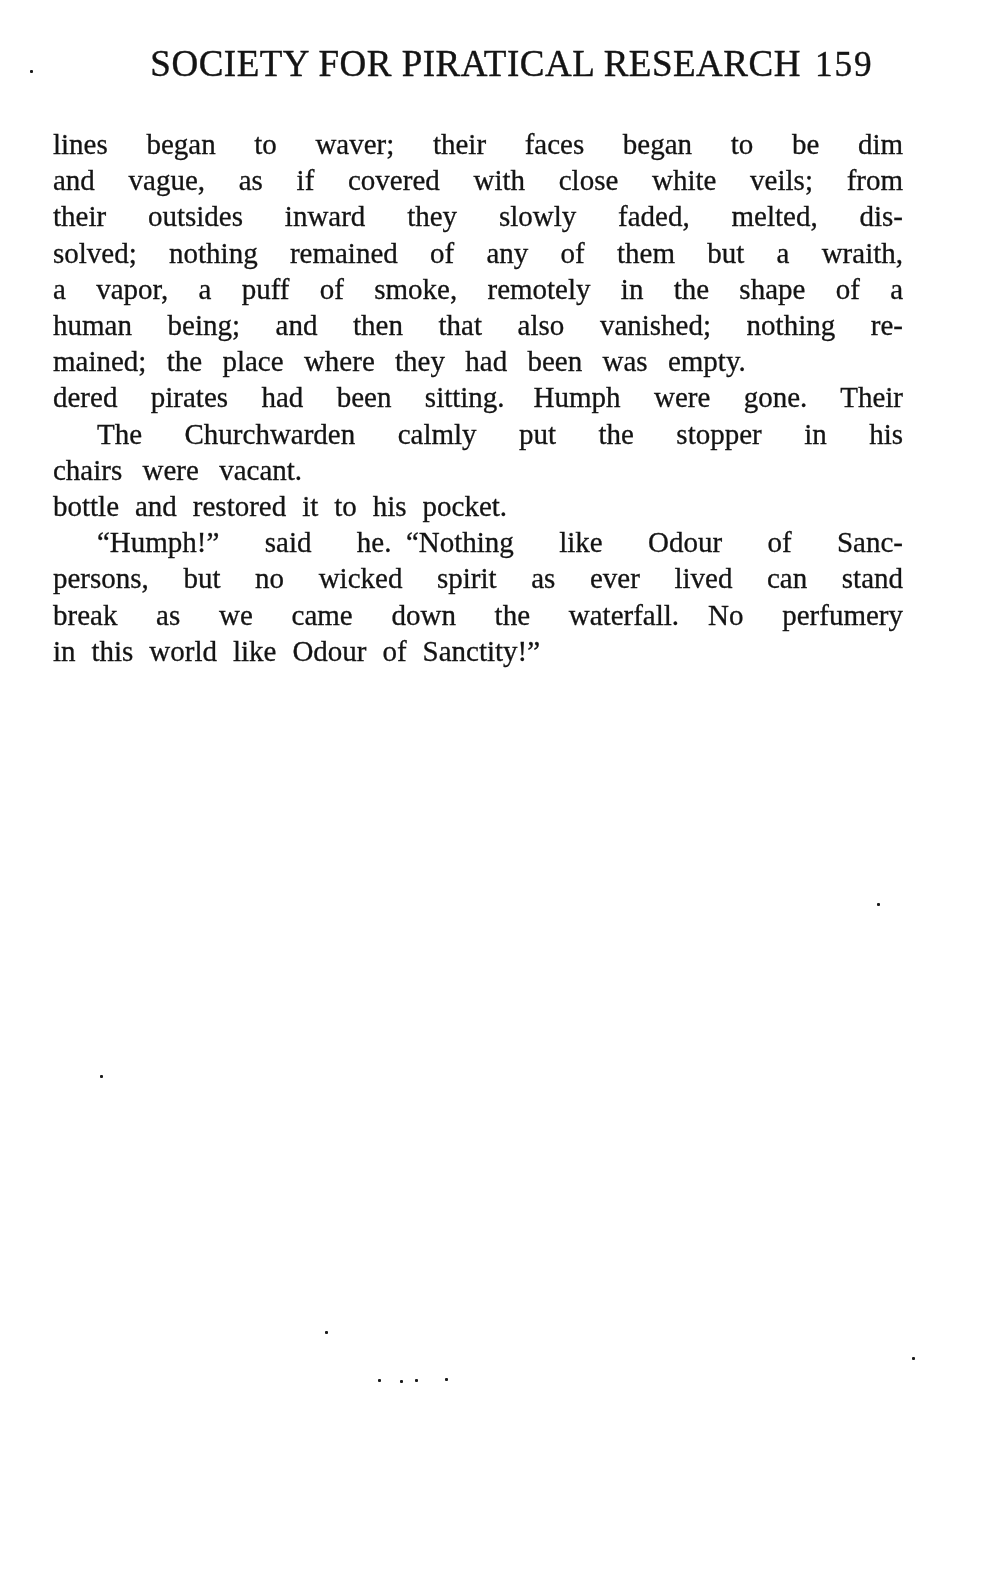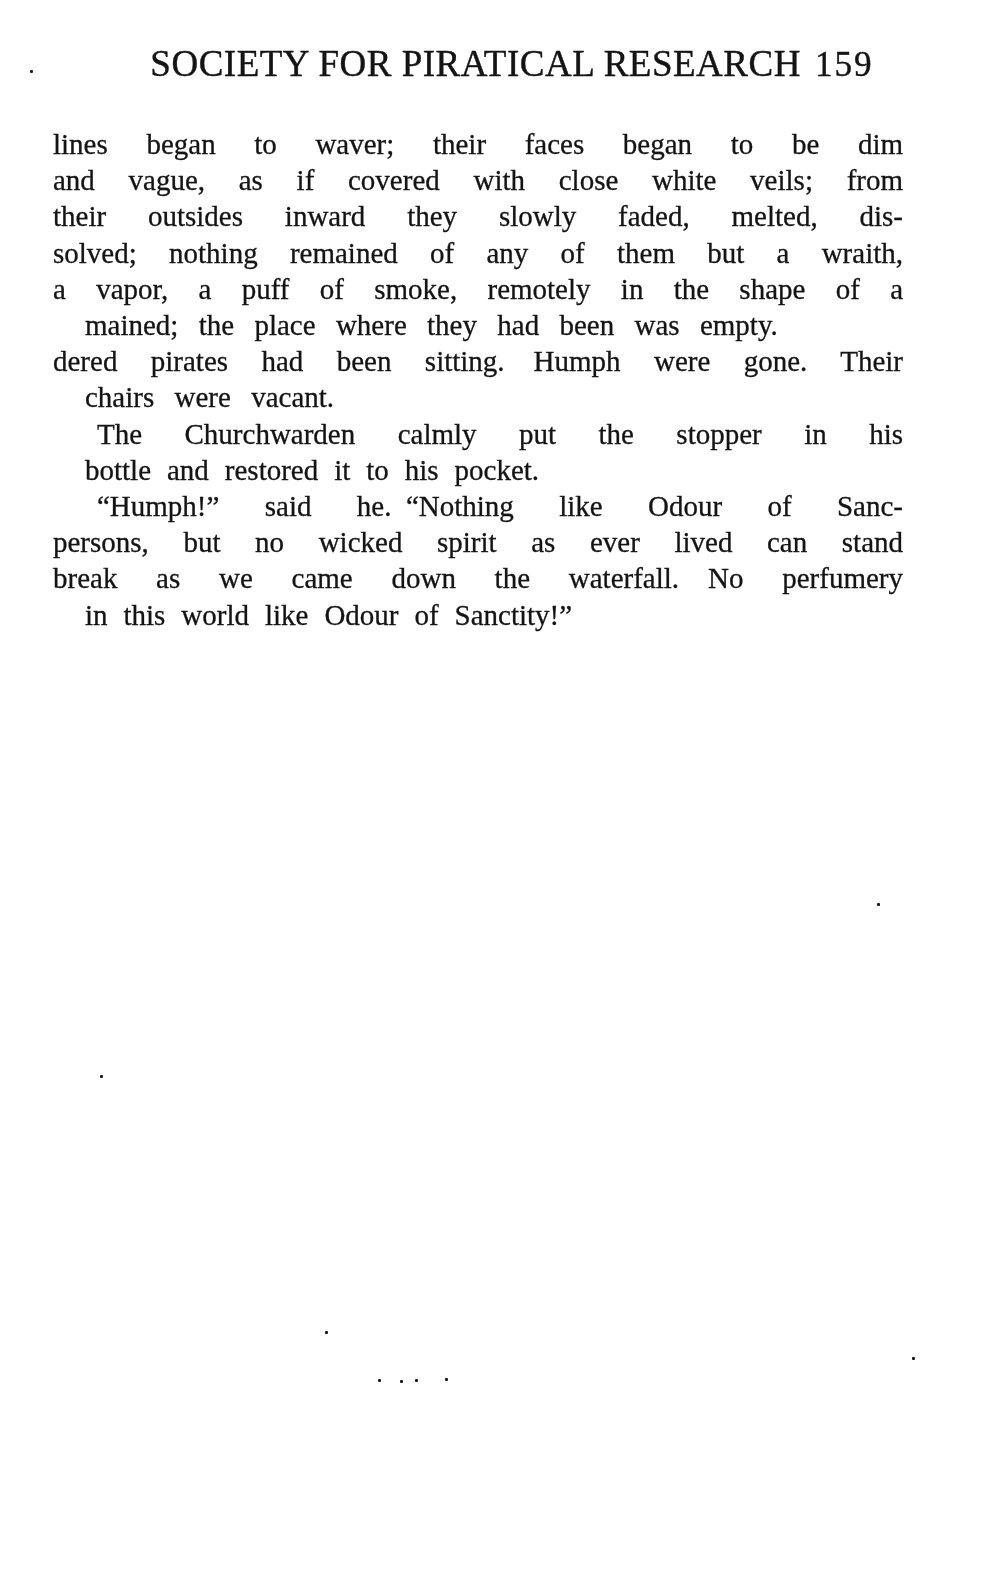--- a/index.html
+++ b/index.html
@@ -34,21 +34,21 @@
     position:absolute;
     left:53px; top:126px;
     width:850px;
     font-size:29px;
     line-height:36.2px;
     -webkit-text-stroke:0.3px #141414;
   }
   .line { white-space:nowrap; }
   .j { text-align:justify; text-align-last:justify; white-space:normal; }
   .ind { text-indent:44px; }
-  .last { text-align:left; text-align-last:left; word-spacing:0.30em;margin-left:32px; }
+  .last { text-align:left; text-align-last:left; word-spacing:0.30em; }
   .wide { word-spacing:0.45em; }
   .speck {
     position:absolute;
     width:3px; height:3px;
     background:#1b1b1b;
     border-radius:1px;
   }
 </style>
 </head>
 <body>
@@ -58,24 +58,25 @@
   <div class="running-head">
     <span>SOCIETY FOR PIRATICAL RESEARCH</span><span class="pgnum">159</span>
   </div>
 
   <div class="body-text">
     <div class="line j">lines began to waver; their faces began to be dim</div>
     <div class="line j">and vague, as if covered with close white veils; from</div>
     <div class="line j">their outsides inward they slowly faded, melted, dis-</div>
     <div class="line j">solved; nothing remained of any of them but a wraith,</div>
     <div class="line j">a vapor, a puff of smoke, remotely in the shape of a</div>
+    <div class="line j">human being; and then that also vanished; nothing re-</div>
     <div class="line last wide">mained; the place where they had been was empty.</div>
     <div class="line j">dered pirates had been sitting. Humph were gone. Their</div>
+    <div class="line j ind">The Churchwarden calmly put the stopper in his</div>
     <div class="line last wide">chairs were vacant.</div>
-    <div class="line j ind">The Churchwarden calmly put the stopper in his</div>
     <div class="line last">bottle and restored it to his pocket.</div>
     <div class="line j ind">“Humph!” said he. “Nothing like Odour of Sanc-</div>
     <div class="line j">persons, but no wicked spirit as ever lived can stand</div>
     <div class="line j">break as we came down the waterfall. No perfumery</div>
     <div class="line last">in this world like Odour of Sanctity!”</div>
   </div>
 
   <div class="speck" style="left:30px;  top:70px;"></div>
   <div class="speck" style="left:877px; top:903px;"></div>
   <div class="speck" style="left:100px; top:1075px;"></div>

